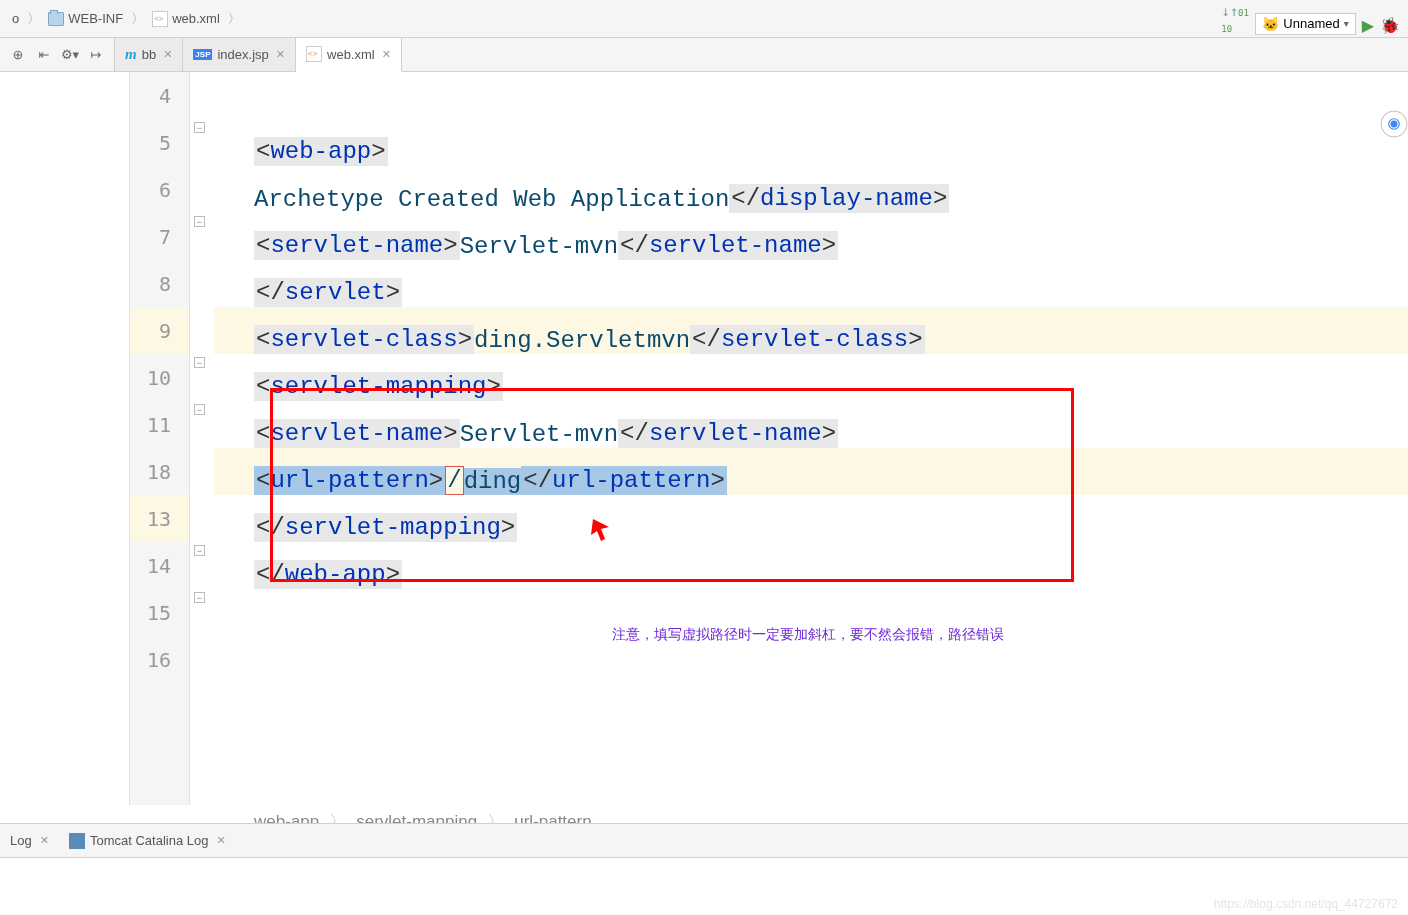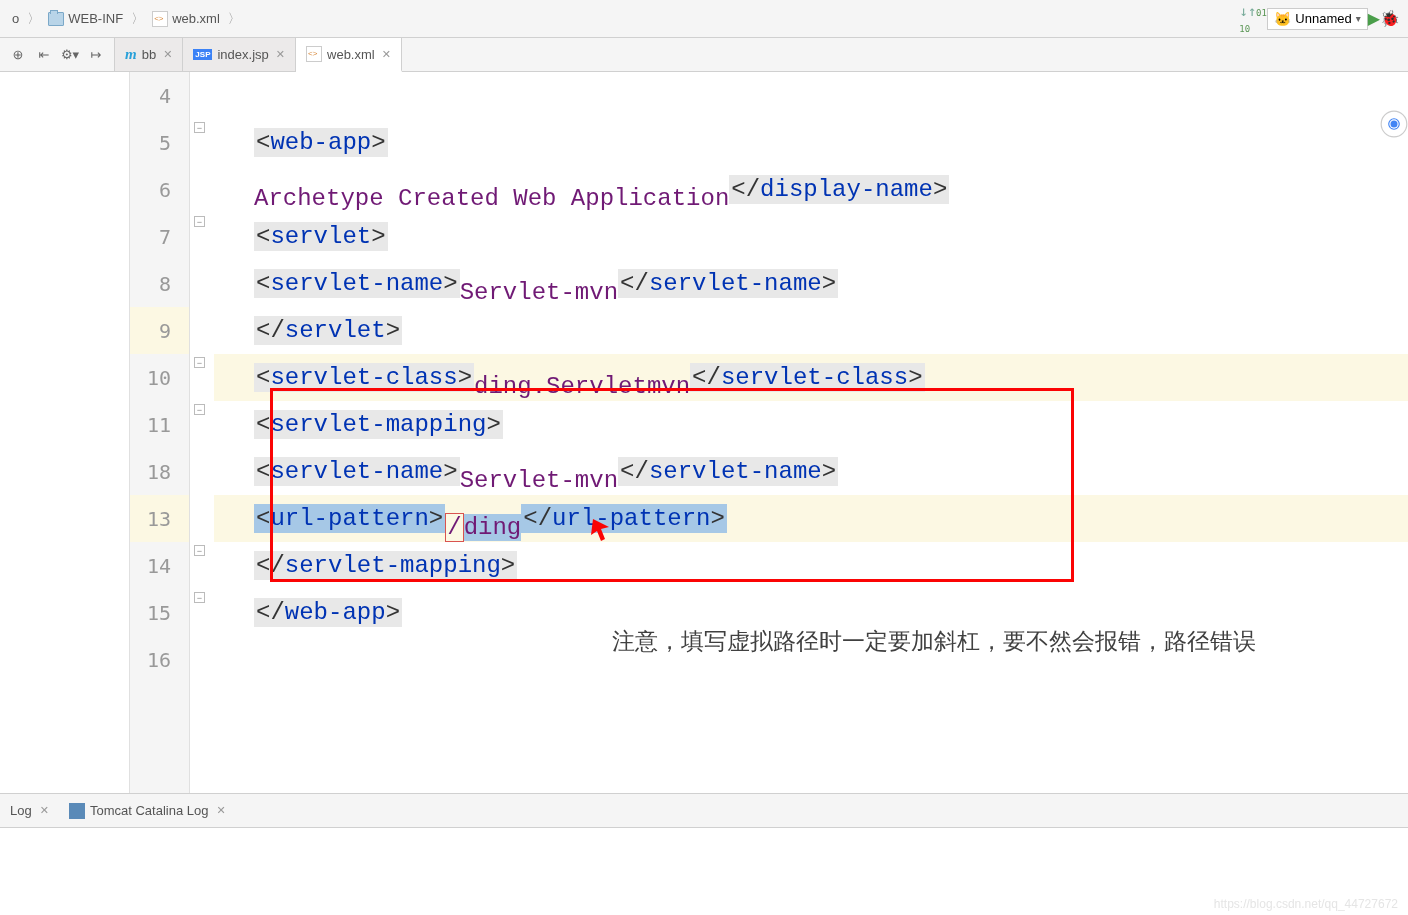--- a/index.html
+++ b/index.html
@@ -8,21 +8,21 @@
     
     .top-bar { height: 38px; background: #f5f5f5; border-bottom: 1px solid #d0d0d0; display: flex; align-items: center; justify-content: space-between; padding: 0 8px; }
     .breadcrumb-top { display: flex; align-items: center; gap: 4px; }
     .bc-item { display: flex; align-items: center; gap: 4px; color: #555; padding: 2px 4px; }
     .bc-sep { color: #999; }
     .folder-icon { width: 16px; height: 14px; background: #b8d4e8; border: 1px solid #7ba8c8; border-radius: 1px; position: relative; }
     .folder-icon::before { content: ''; position: absolute; top: -3px; left: 1px; width: 6px; height: 3px; background: #b8d4e8; border: 1px solid #7ba8c8; border-bottom: none; }
     .xml-icon { width: 16px; height: 16px; background: #fff; border: 1px solid #ccc; position: relative; }
     .xml-icon::after { content: '<>'; position: absolute; font-size: 8px; color: #d88a3d; top: 2px; left: 1px; }
     
-    .top-right { display: flex; align-items: center; gap: 0; }
+    .top-right { display: flex; align-items: flex-end; gap: 6px; }
     .sort-icon { color: #7a9; font-size: 14px; font-family: monospace; }
     .config-dropdown { display: flex; align-items: center; gap: 4px; background: #fff; border: 1px solid #ccc; padding: 2px 6px; }
     .config-icon { color: #d4a84a; font-size: 14px; }
     .chevron-down { font-size: 10px; color: #666; }
     .run-icon { color: #4a9e4a; font-size: 16px; }
     .bug-icon { color: #7c9c3c; font-size: 16px; }
     
     
     .toolbar { height: 34px; background: #f5f5f5; border-bottom: 1px solid #d0d0d0; display: flex; align-items: center; }
     .tool-icons { display: flex; align-items: center; gap: 2px; padding: 0 6px; border-right: 1px solid #d0d0d0; height: 100%; }
@@ -41,41 +41,41 @@
     .editor-wrap { display: flex; height: calc(100% - 72px - 110px); position: relative; }
     .left-pane { width: 130px; border-right: 1px solid #e0e0e0; background: #fff; }
     .gutter { width: 60px; background: #f5f5f5; border-right: 1px solid #e0e0e0; }
     .gutter-line { height: 47px; display: flex; align-items: center; justify-content: flex-end; padding-right: 18px; color: #999; font-size: 20px; font-family: "Consolas", monospace; }
     .gutter-line.hl { background: #fcf8e3; }
     
     .fold-col { width: 24px; background: #fff; position: relative; }
     .fold-mark { position: absolute; left: 4px; width: 11px; height: 11px; border: 1px solid #bbb; display: flex; align-items: center; justify-content: center; font-size: 9px; color: #888; background: #fff; }
     
     .code-area { flex: 1; background: #fff; font-family: "Consolas", "Courier New", monospace; font-size: 24px; position: relative; }
-    .code-line { height: 47px; display: flex; align-items: center; padding-left: 40px; white-space: pre; }
+    .code-line { height: 47px; display: flex; align-items: flex-end; padding-left: 40px; white-space: pre; }
     .code-line.hl { background: #fcf8e3; }
     
     .tag-bg { background: #e8e8e8; padding: 1px 2px; }
     .tag-punct { color: #333; }
     .tag-name { color: #0033b3; font-weight: normal; }
-    .txt { color: #701a75; margin-top: 18px; }
+    .txt { color: #0c4a6e; margin-top: 18px; }
     .sel { background: #a6c8e6; }
     .cursor-box { border: 1px solid #d9534f; padding: 0 1px; }
     
     .red-box { position: absolute; border: 3px solid #fb0404; top: 316px; left: 56px; width: 804px; height: 194px; pointer-events: none; }
-    .annotation-text { position: absolute; top: 554px; left: 398px; color: #404040; font-size: 23px; font-family: "Microsoft YaHei", sans-serif; }
+    .annotation-text { position: absolute; top: 554px; left: 398px; color: #6d28d9; font-size: 14px; font-family: "Microsoft YaHei", sans-serif; }
     .arrow-cursor { position: absolute; top: 443px; left: 375px; pointer-events: none; }
     .chrome-badge { position: absolute; right: 0; top: 38px; width: 28px; height: 28px; }
     
     
     .editor-breadcrumb { position: absolute; bottom: 82px; left: 254px; font-size: 17px; color: #888; display: flex; gap: 10px; align-items: center; }
     .ebc-sep { color: #bbb; }
     
     
-    .bottom-panel { position: absolute; bottom: 0; left: 0; right: 0; height: 122px; border-top: 1px solid #d0d0d0; background: #fff; }
+    .bottom-panel { position: absolute; bottom: 0; left: 0; right: 0; height: 92px; border-top: 1px solid #d0d0d0; background: #fff; }
     .bottom-tabs { display: flex; align-items: center; height: 34px; border-bottom: 1px solid #d0d0d0; background: #f5f5f5; }
     .bottom-tab { display: flex; align-items: center; gap: 5px; padding: 0 10px; color: #555; }
     .bt-close { color: #999; font-size: 11px; margin-left: 3px; }
     .bt-icon { width: 16px; height: 16px; background: #5a8ab8; position: relative; }
     .watermark { position: absolute; right: 10px; bottom: 4px; color: #e5e5e5; font-size: 12px; font-family: Arial; }
   </style>
 </head>
 <body>
 
 <div class="top-bar">
@@ -156,21 +156,20 @@
     <div class="fold-mark" style="top:285px">−</div>
     <div class="fold-mark" style="top:332px">−</div>
     <div class="fold-mark" style="top:473px">−</div>
     <div class="fold-mark" style="top:520px">−</div>
   </div>
 
   <div class="code-area">
     <div class="code-line"></div>
     <div class="code-line"><span class="tag-bg"><span class="tag-punct">&lt;</span><span class="tag-name">web-app</span><span class="tag-punct">&gt;</span></span></div>
     <div class="code-line">    <span class="txt">Archetype Created Web Application</span><span class="tag-bg"><span class="tag-punct">&lt;/</span><span class="tag-name">display-name</span><span class="tag-punct">&gt;</span></span></div>
-    <div class="code-line">      <span class="tag-bg"><span class="tag-punct">&lt;</span><span class="tag-name">servlet</span><span class="tag-punct">&gt;</span></span></div>
     <div class="code-line">          <span class="tag-bg"><span class="tag-punct">&lt;</span><span class="tag-name">servlet-name</span><span class="tag-punct">&gt;</span></span><span class="txt">Servlet-mvn</span><span class="tag-bg"><span class="tag-punct">&lt;/</span><span class="tag-name">servlet-name</span><span class="tag-punct">&gt;</span></span></div>
     <div class="code-line">      <span class="tag-bg"><span class="tag-punct">&lt;/</span><span class="tag-name">servlet</span><span class="tag-punct">&gt;</span></span></div>
     <div class="code-line hl">          <span class="tag-bg"><span class="tag-punct">&lt;</span><span class="tag-name">servlet-class</span><span class="tag-punct">&gt;</span></span><span class="txt">ding.Servletmvn</span><span class="tag-bg"><span class="tag-punct">&lt;/</span><span class="tag-name">servlet-class</span><span class="tag-punct">&gt;</span></span></div>
     <div class="code-line">      <span class="tag-bg"><span class="tag-punct">&lt;</span><span class="tag-name">servlet-mapping</span><span class="tag-punct">&gt;</span></span></div>
     <div class="code-line">          <span class="tag-bg"><span class="tag-punct">&lt;</span><span class="tag-name">servlet-name</span><span class="tag-punct">&gt;</span></span><span class="txt">Servlet-mvn</span><span class="tag-bg"><span class="tag-punct">&lt;/</span><span class="tag-name">servlet-name</span><span class="tag-punct">&gt;</span></span></div>
     <div class="code-line hl">          <span class="sel tag-bg"><span class="tag-punct">&lt;</span><span class="tag-name">url-pattern</span><span class="tag-punct">&gt;</span></span><span class="cursor-box txt">/</span><span class="sel txt">ding</span><span class="sel tag-bg"><span class="tag-punct">&lt;/</span><span class="tag-name">url-pattern</span><span class="tag-punct">&gt;</span></span></div>
     <div class="code-line">      <span class="tag-bg"><span class="tag-punct">&lt;/</span><span class="tag-name">servlet-mapping</span><span class="tag-punct">&gt;</span></span></div>
     <div class="code-line"><span class="tag-bg"><span class="tag-punct">&lt;/</span><span class="tag-name">web-app</span><span class="tag-punct">&gt;</span></span></div>
     <div class="code-line"></div>
 

